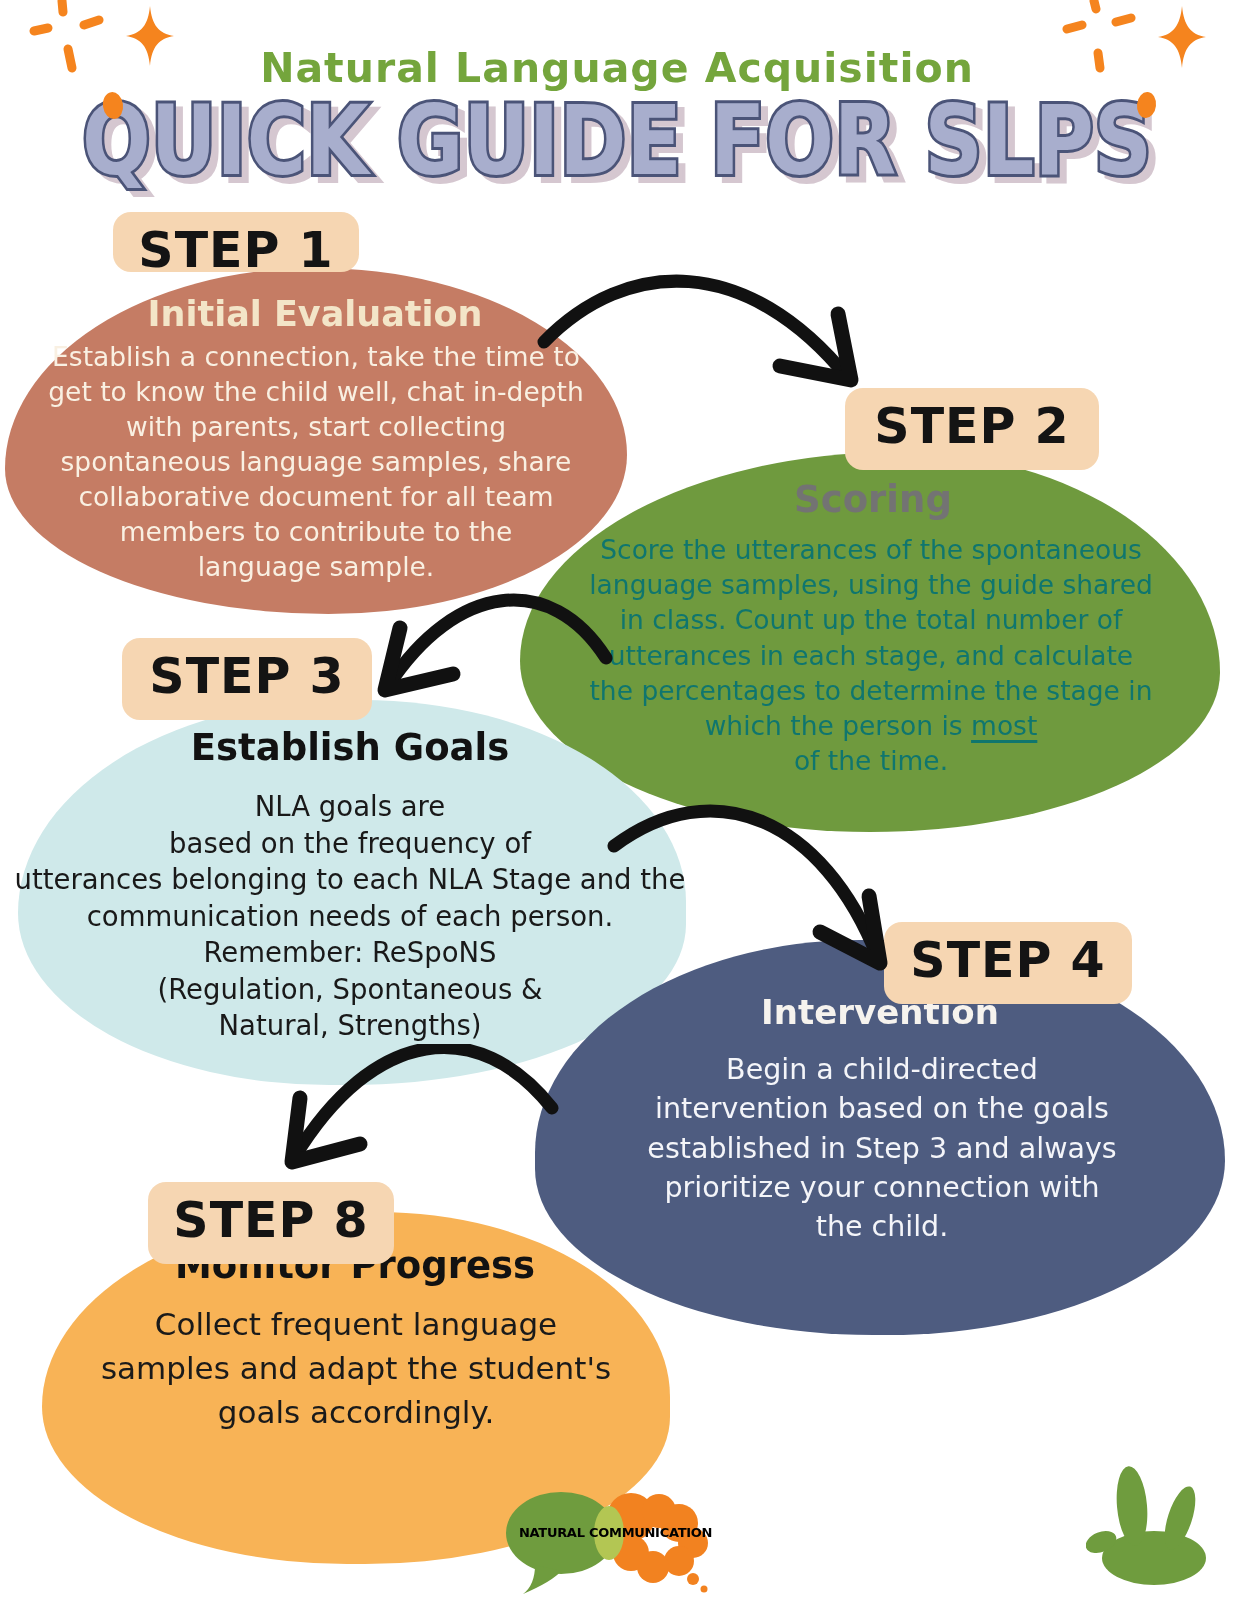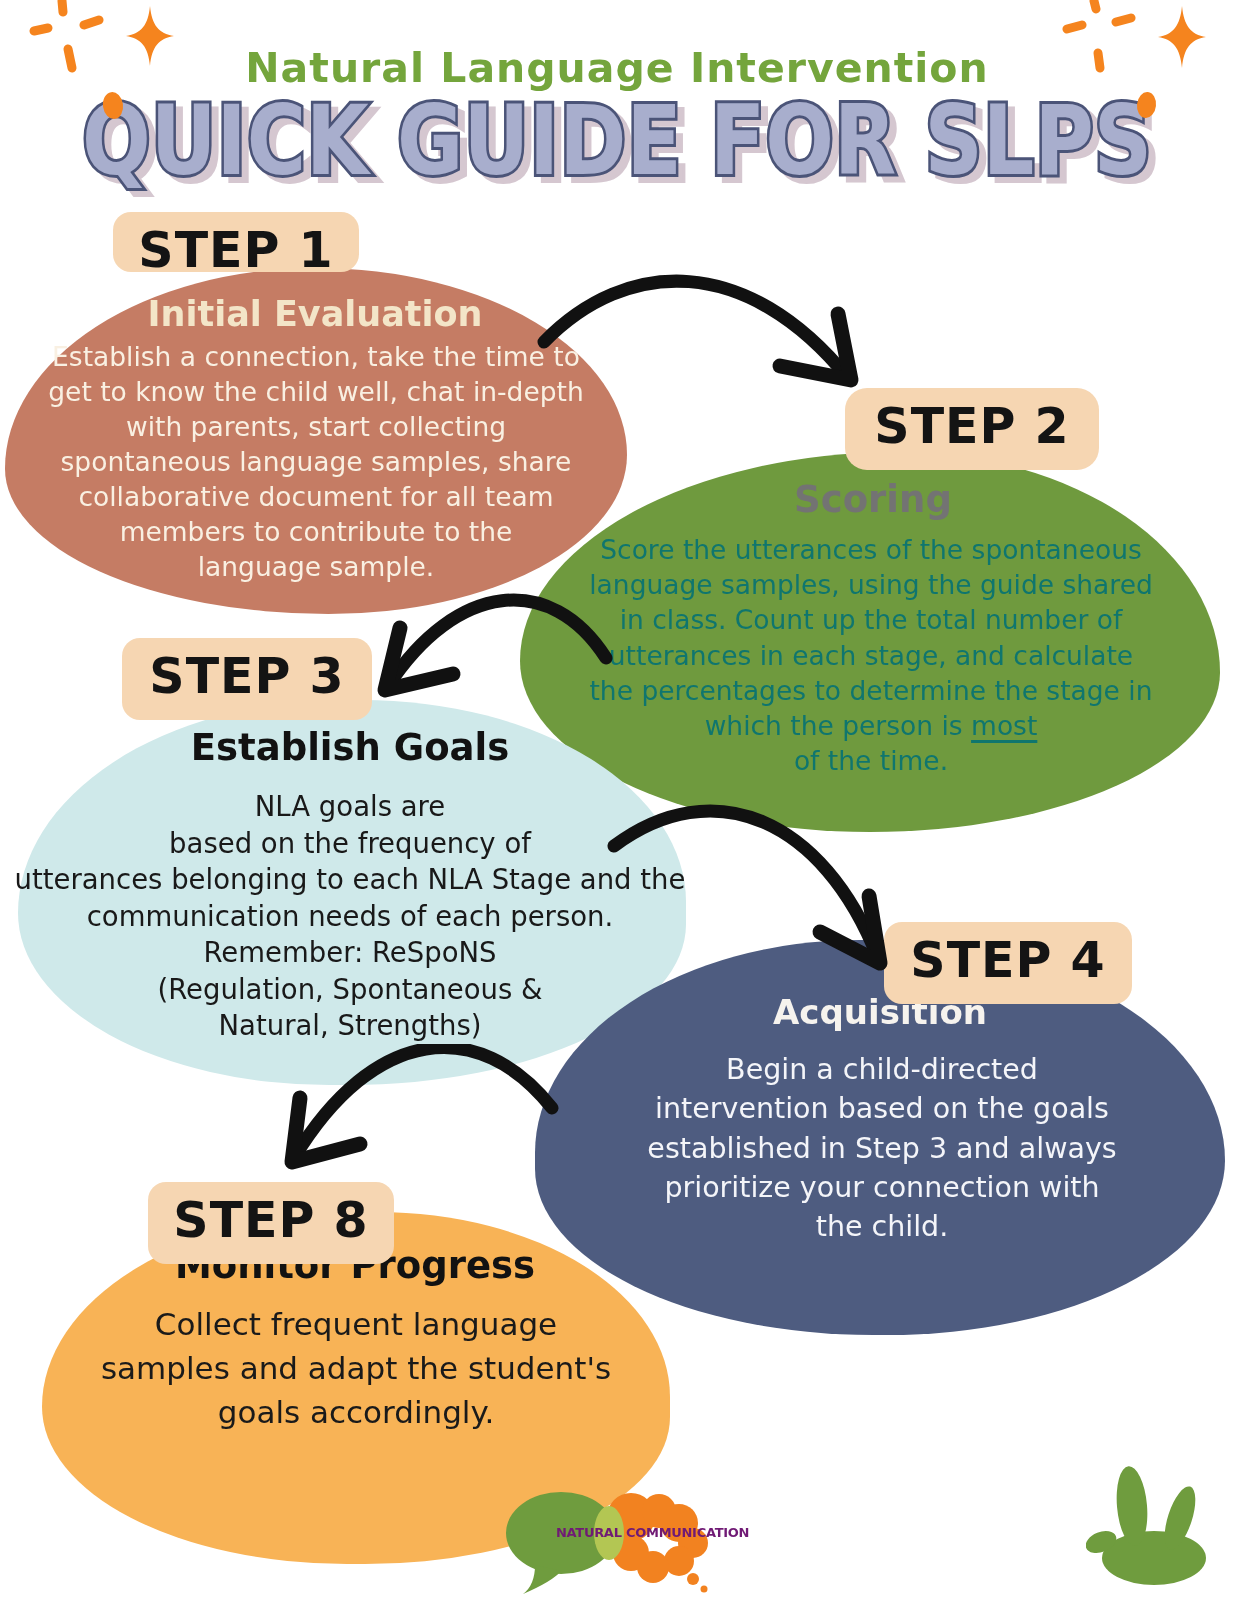--- a/index.html
+++ b/index.html
@@ -55,21 +55,21 @@
     position: absolute; z-index: 5;
     background: #f6d6b2;
     border-radius: 18px;
     text-align: center;
     font-size: 49px; font-weight: 800;
     letter-spacing: 1px;
     color: #141414;
     padding-top: 10px;
   }
   .badge1 { left: 113px; top: 212px;  width: 246px; height: 60px; }
-  .badge2 { left: 845px; top: 388px;  width: 254px; height: 82px; border-radius: 22px; }
+  .badge2 { left: 845px; top: 388px;  width: 254px; height: 82px; }
   .badge3 { left: 122px; top: 638px;  width: 250px; height: 82px; }
   .badge4 { left: 884px; top: 922px;  width: 248px; height: 82px; }
   .badge5 { left: 148px; top: 1182px; width: 246px; height: 82px; }
 
   
   .heading { position: absolute; z-index: 4; text-align: center; font-weight: bold; }
   .h1 { left: 15px;  top: 294px;  width: 600px; font-size: 35px; color: #f3e5c8; }
   .h2 { left: 528px; top: 478px;  width: 690px; font-size: 37px; color: #737373; }
   .h3 { left: 55px;  top: 726px;  width: 590px; font-size: 37px; color: #121212; }
   .h4 { left: 585px; top: 992px;  width: 590px; font-size: 34px; color: #f6f3ee; }
@@ -86,22 +86,21 @@
   
   .arrow { position: absolute; z-index: 6; }
   .deco  { position: absolute; z-index: 1; }
   .egg   { position: absolute; background: #f5841e; border-radius: 50%; z-index: 1; }
 
   
   .logo { position: absolute; left: 503px; top: 1487px; width: 208px; height: 110px; z-index: 7; }
   .logo-word {
     position: absolute; top: 38px;
     font-size: 13px; font-weight: 800; letter-spacing: -0.3px;
-    color: #701a75;
-    margin-left: 37px;
+    color: #000000;
   }
   .logo-left  { left: 16px; }
   .logo-right { left: 86px; }
 </style>
 </head>
 <body>
 
 <div class="canvas">
 
   <svg class="deco" style="left:28px; top:-2px;" width="76" height="78" viewBox="0 0 76 78">
@@ -123,21 +122,21 @@
       <path d="M 32,3 L 34,11"></path>
       <path d="M 54,24 L 69,20"></path>
       <path d="M 36,55 L 38,70"></path>
     </g>
   </svg>
   <svg class="deco" style="left:1158px; top:6px;" width="48" height="62" viewBox="0 0 100 100" preserveAspectRatio="none">
     <path d="M50,0 C54,32 68,46 100,50 C68,54 54,68 50,100 C46,68 32,54 0,50 C32,46 46,32 50,0 Z" fill="#f5841e"></path>
   </svg>
   <div class="egg" style="left:1137px; top:92px; width:19px; height:26px; transform:rotate(6deg);"></div>
 
-  <div class="subtitle">Natural Language Intervention</div>
+  <div class="subtitle">Natural Language Acquisition</div>
   <svg class="title-svg" width="1165" height="112" viewBox="0 0 1165 112">
     <text class="title-shadow" x="589" y="90" text-anchor="middle" textLength="1070" lengthAdjust="spacingAndGlyphs">QUICK GUIDE FOR SLPS</text>
     <text class="title-main" x="582" y="84" text-anchor="middle" textLength="1070" lengthAdjust="spacingAndGlyphs">QUICK GUIDE FOR SLPS</text>
   </svg>
 
   <div class="blob blob1"></div>
   <div class="badge badge1">STEP 1</div>
   <div class="heading h1">Initial Evaluation</div>
   <div class="bodytext b1">Establish a connection, take the time to
 get to know the child well, chat in-depth
@@ -164,21 +163,21 @@
   <div class="bodytext b3">NLA goals are
 based on the frequency of
 utterances belonging to each NLA Stage and the
 communication needs of each person.
 Remember: ReSpoNS
 (Regulation, Spontaneous &amp;
 Natural, Strengths)</div>
 
   <div class="blob blob4"></div>
   <div class="badge badge4">STEP 4</div>
-  <div class="heading h4">Acquisition</div>
+  <div class="heading h4">Intervention</div>
   <div class="bodytext b4">Begin a child-directed
 intervention based on the goals
 established in Step 3 and always
 prioritize your connection with
 the child.</div>
 
   <div class="blob blob5"></div>
   <div class="badge badge5">STEP 8</div>
   <div class="heading h5">Monitor Progress</div>
   <div class="bodytext b5">Collect frequent language

